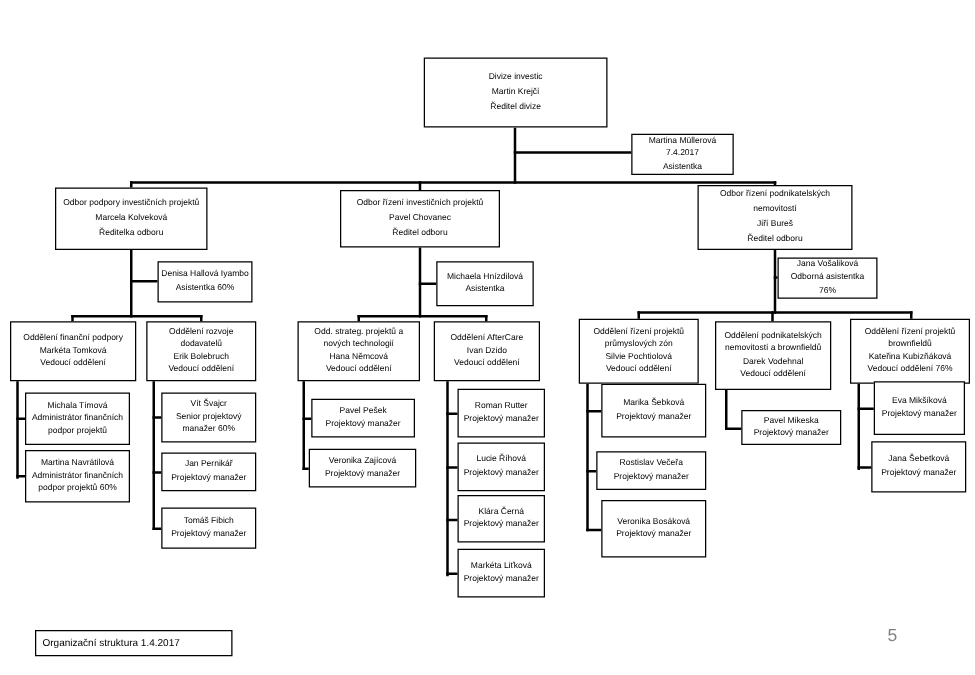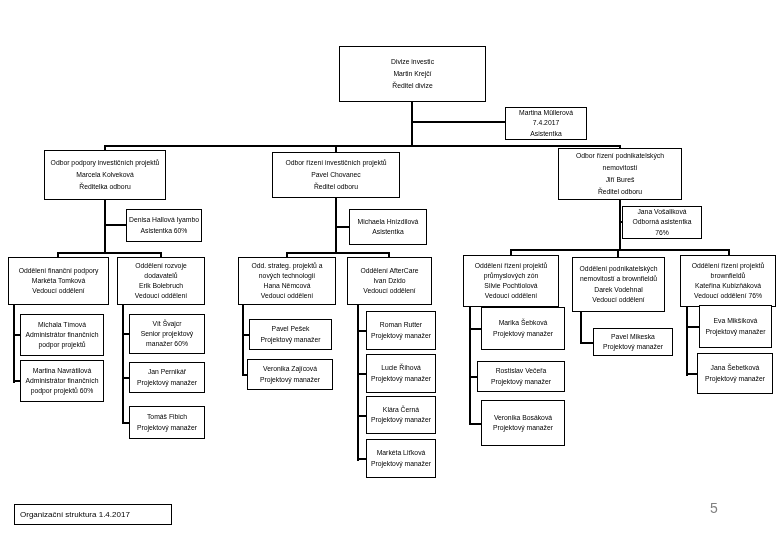--- a/index.html
+++ b/index.html
@@ -167,16 +167,16 @@
 Projektový manažer</div>
 
   <div class="node" style="left:593px;top:328px;width:80px;height:28px">Pavel Mikeska
 Projektový manažer</div>
 
   <div class="node" style="left:699px;top:305px;width:73px;height:43px">Eva Mikšíková
 Projektový manažer</div>
   <div class="node" style="left:697px;top:353px;width:76px;height:41px">Jana Šebetková
 Projektový manažer</div>
 
-  <div class="footer-box" style="left:14px;top:504px;width:158px;height:21px">Organizační struktura 1.4.2017</div>
+  <div class="footer-box" style="left:28px;top:504px;width:158px;height:21px">Organizační struktura 1.4.2017</div>
   <div class="page-number" style="left:710px;top:500px">5</div>
 
 </div>
 
 </body></html>

